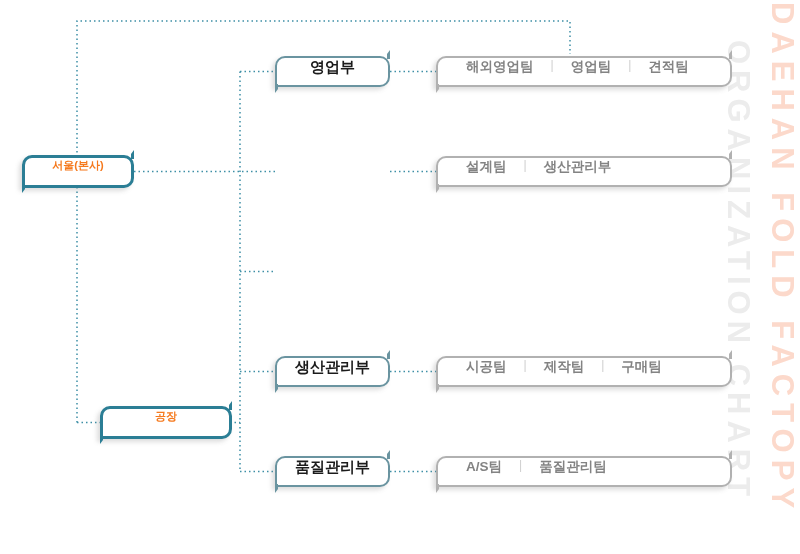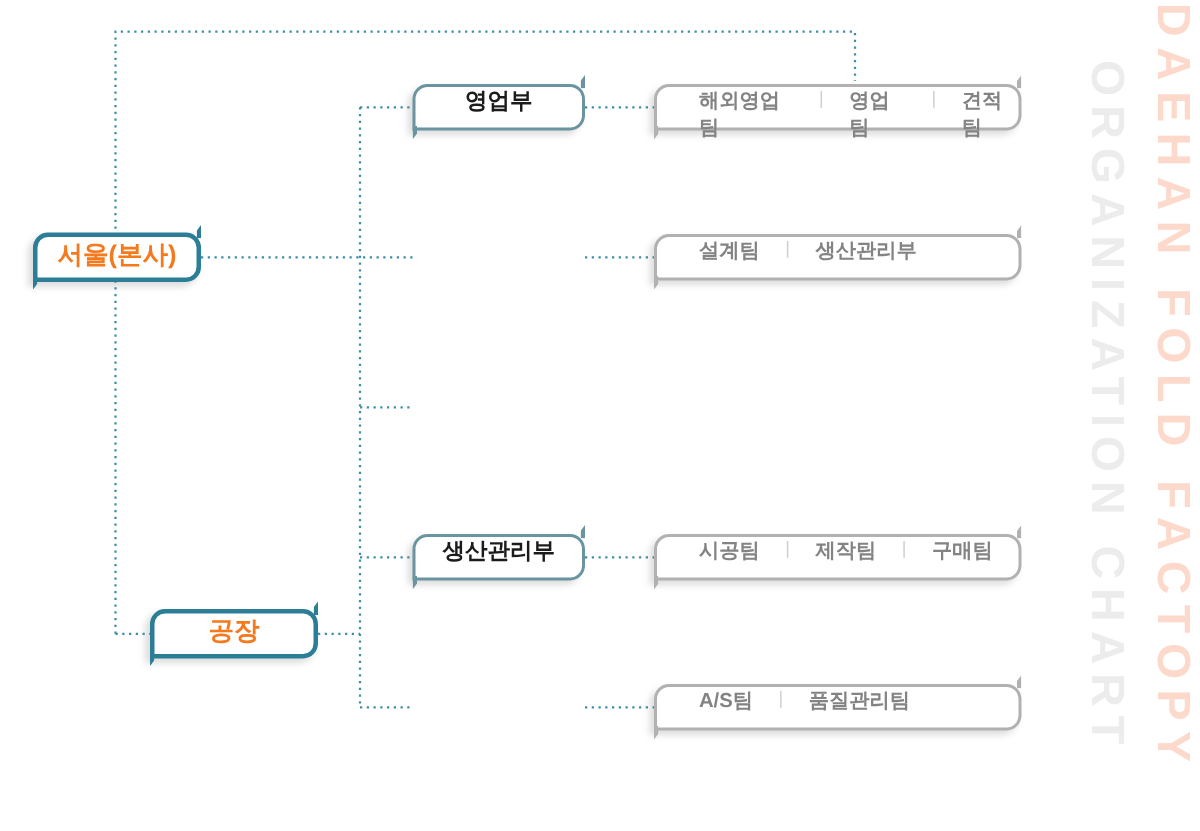--- a/index.html
+++ b/index.html
@@ -24,26 +24,26 @@
     font-weight:bold;box-sizing:border-box;
   }
   .box::before{ 
     content:"";position:absolute;left:-2px;bottom:-8px;width:3px;height:9px;
     background:var(--bc);clip-path:polygon(0 0,100% 0,100% 55%,0 100%);
   }
   .box::after{ 
     content:"";position:absolute;right:-2px;top:-8px;width:3px;height:9px;
     background:var(--bc);clip-path:polygon(0 45%,100% 0,100% 100%,0 100%);
   }
-  .hq{--bc:#2b7e95;border-width:3px;color:#f5791d;font-size:17px;}
+  .hq{--bc:#2b7e95;border-width:3px;color:#f5791d;font-size:11px;}
   .hq::before{left:-3px;}
   .hq::after{right:-3px;}
   .dept{--bc:#6a94a0;color:#1b1b1b;font-size:15px;left:275px;width:115px;height:31px;}
   .team{
-    --bc:#b1b1b1;color:#838383;font-size:13.5px;left:436px;width:245px;height:31px;
+    --bc:#b1b1b1;color:#838383;font-size:13.5px;left:436px;width:296px;height:31px;
     justify-content:flex-start;padding-left:28px;gap:17px;
   }
   .team .sep{color:#cfcfcf;font-weight:400;font-size:12px;}
 </style>
 </head>
 <body>
 
 <div class="canvas">
 
   <div class="wm wm-left">ORGANIZATION CHART</div>
@@ -61,29 +61,32 @@
     <path d="M240 471.5 L275 471.5"></path>
     <path d="M390 71.5 L436 71.5"></path>
     <path d="M390 171.5 L436 171.5"></path>
     <path d="M390 371.5 L436 371.5"></path>
     <path d="M390 471.5 L436 471.5"></path>
   </svg>
 
   <div class="box hq" style="left:22px;top:155px;width:112px;height:33px;">
     <span>서울(본사)</span>
   </div>
-  <div class="box hq" style="left:100px;top:406px;width:112px;height:33px;">
+  <div class="box hq" style="left:100px;top:406px;width:132px;height:33px;">
     <span>공장</span>
   </div>
 
   <div class="box dept" style="top:56px;">
     <span>영업부</span>
   </div>
   <div class="box dept" style="top:356px;">
     <span>생산관리부</span>
+  </div>
+  <div class="box dept" style="top:456px;">
+    <span>품질관리부</span>
   </div>
 
   <div class="box team" style="top:56px;">
     <span>해외영업팀</span>
     <span class="sep">|</span>
     <span>영업팀</span>
     <span class="sep">|</span>
     <span>견적팀</span>
   </div>
   <div class="box team" style="top:156px;">

